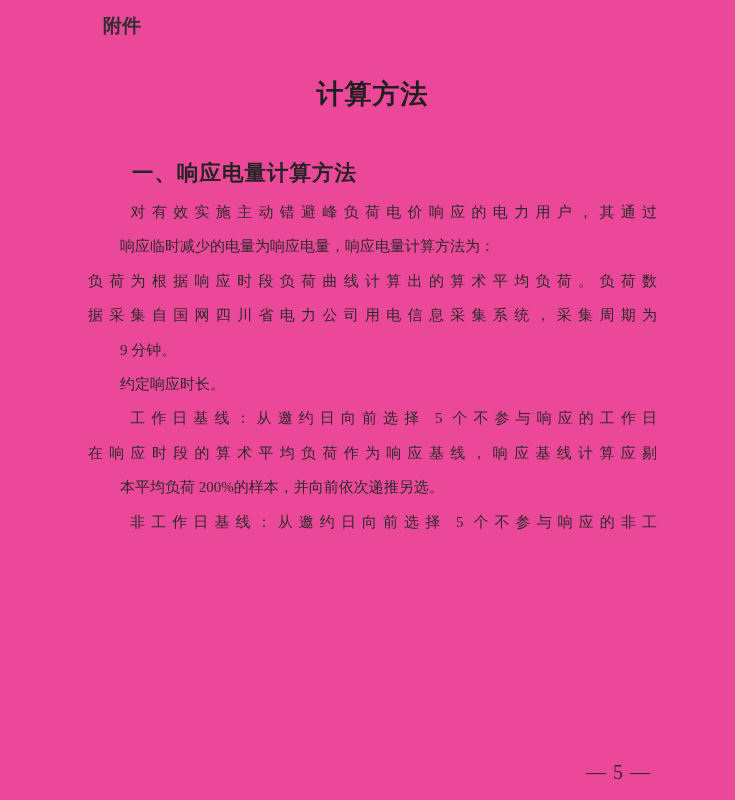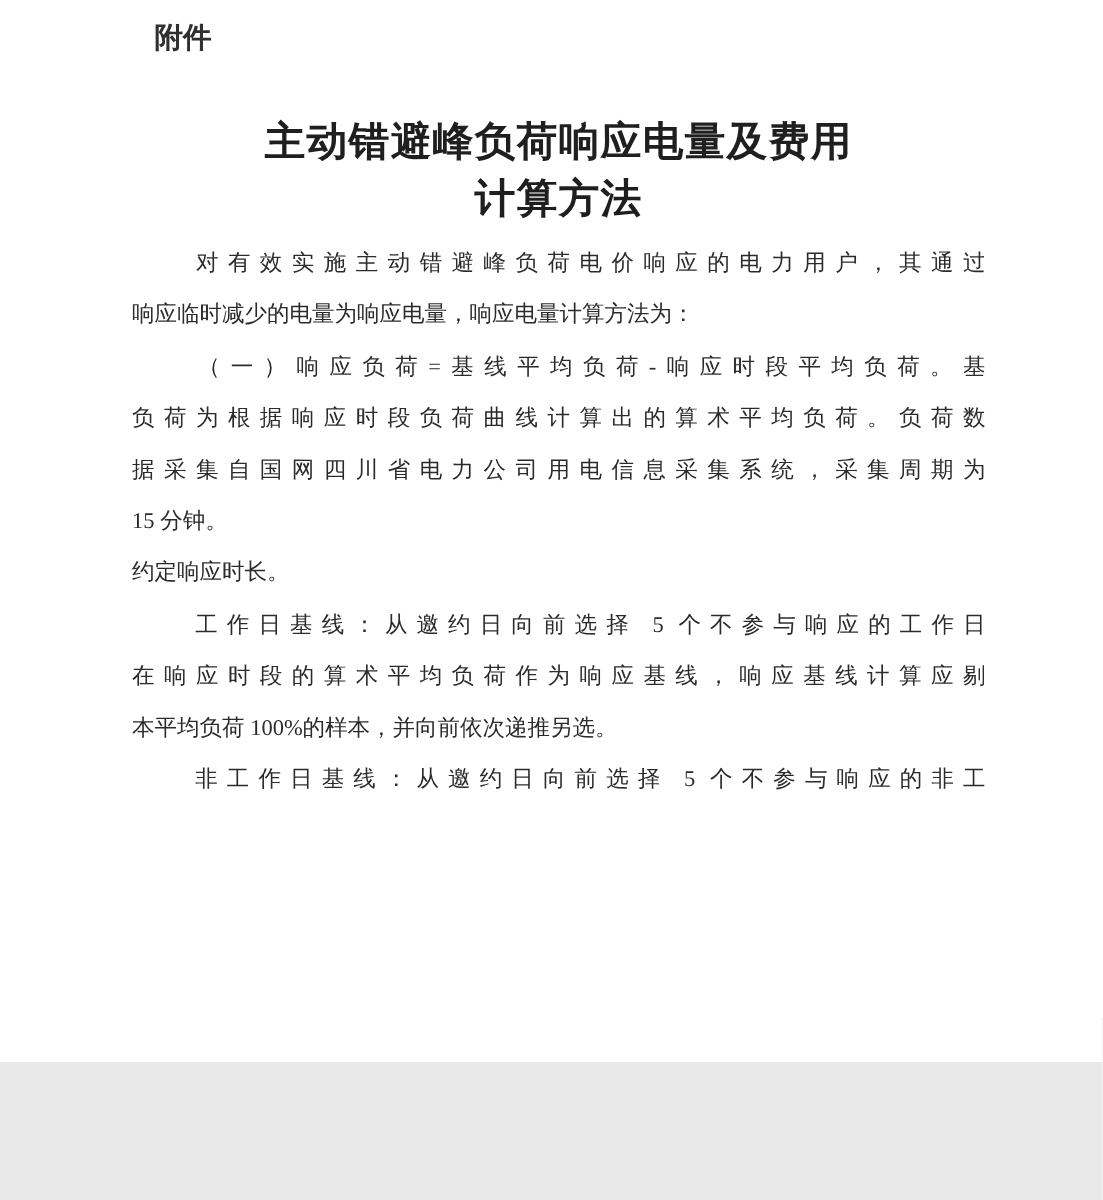--- a/index.html
+++ b/index.html
@@ -1,21 +1,21 @@
 <!DOCTYPE html>
 <html lang="zh"><head>
 <meta charset="utf-8">
 <style>
   html, body { margin: 0; padding: 0; background: #e9e9e9; }
   .page {
     position: relative;
     width: 735px;
-    height: 708px;
+    height: 800px;
     margin: 0 auto;
-    background: #ffffff;
+    background: #ec4899;
     overflow: hidden;
     color: #2b2b2b;
     box-sizing: border-box;
   }
   .content {
     box-sizing: border-box;
     padding: 13px 78px 0 88px;
   }
   .attachment {
     font-family: "Liberation Sans", sans-serif;
@@ -52,55 +52,55 @@
     color: #2b2b2b;
   }
   .line {
     line-height: 34.4px;
     text-align: justify;
     text-align-last: justify;
     text-justify: inter-character;
   }
   .line.end {
     text-align-last: left;
+    margin-left: 32px;
   }
   .page-number {
     position: absolute;
     top: 761px;
     right: 84px;
     font-family: "Liberation Serif", serif;
     font-size: 20px;
     color: #2b2b2b;
     letter-spacing: 1px;
   }
 </style>
 </head>
 <body>
 
 <div class="page">
   <div class="content">
 
     <div class="attachment">附件</div>
 
     <div class="title">
-      <div>主动错避峰负荷响应电量及费用</div>
       <div>计算方法</div>
     </div>
 
+    <div class="section-heading">一、响应电量计算方法</div>
 
     <div class="body-text">
       <div class="line">　　对有效实施主动错避峰负荷电价响应的电力用户，其通过</div>
       <div class="line end">响应临时减少的电量为响应电量，响应电量计算方法为：</div>
-      <div class="line">　　（一）响应负荷=基线平均负荷-响应时段平均负荷。基</div>
       <div class="line">负荷为根据响应时段负荷曲线计算出的算术平均负荷。负荷数</div>
       <div class="line">据采集自国网四川省电力公司用电信息采集系统，采集周期为</div>
-      <div class="line end">15 分钟。</div>
+      <div class="line end">9 分钟。</div>
       <div class="line end">约定响应时长。</div>
       <div class="line">　　工作日基线：从邀约日向前选择 5 个不参与响应的工作日</div>
       <div class="line">在响应时段的算术平均负荷作为响应基线，响应基线计算应剔</div>
-      <div class="line end">本平均负荷 100%的样本，并向前依次递推另选。</div>
+      <div class="line end">本平均负荷 200%的样本，并向前依次递推另选。</div>
       <div class="line">　　非工作日基线：从邀约日向前选择 5 个不参与响应的非工</div>
     </div>
 
   </div>
 
   <div class="page-number">— 5 —</div>
 </div>
 
 </body></html>

